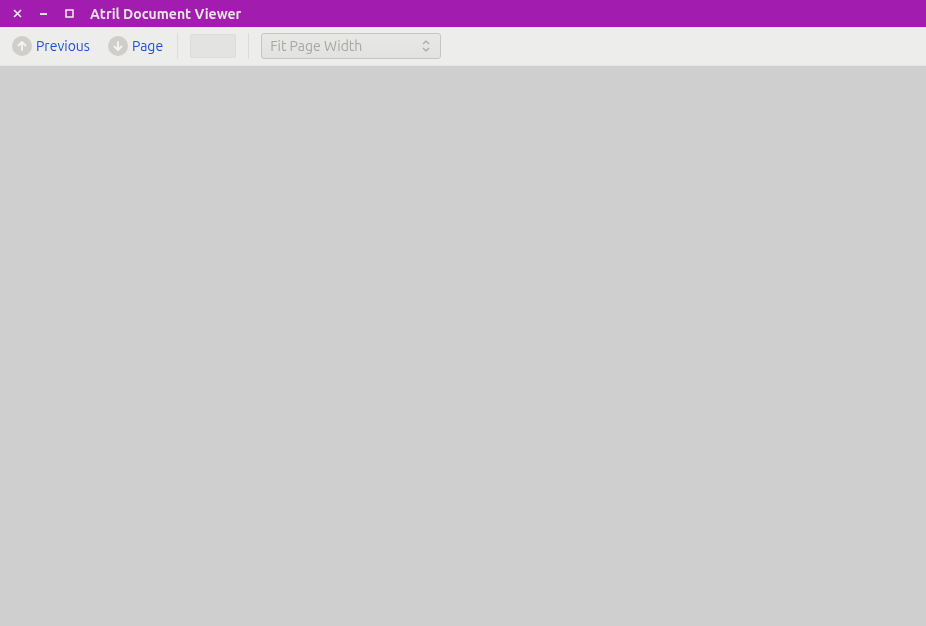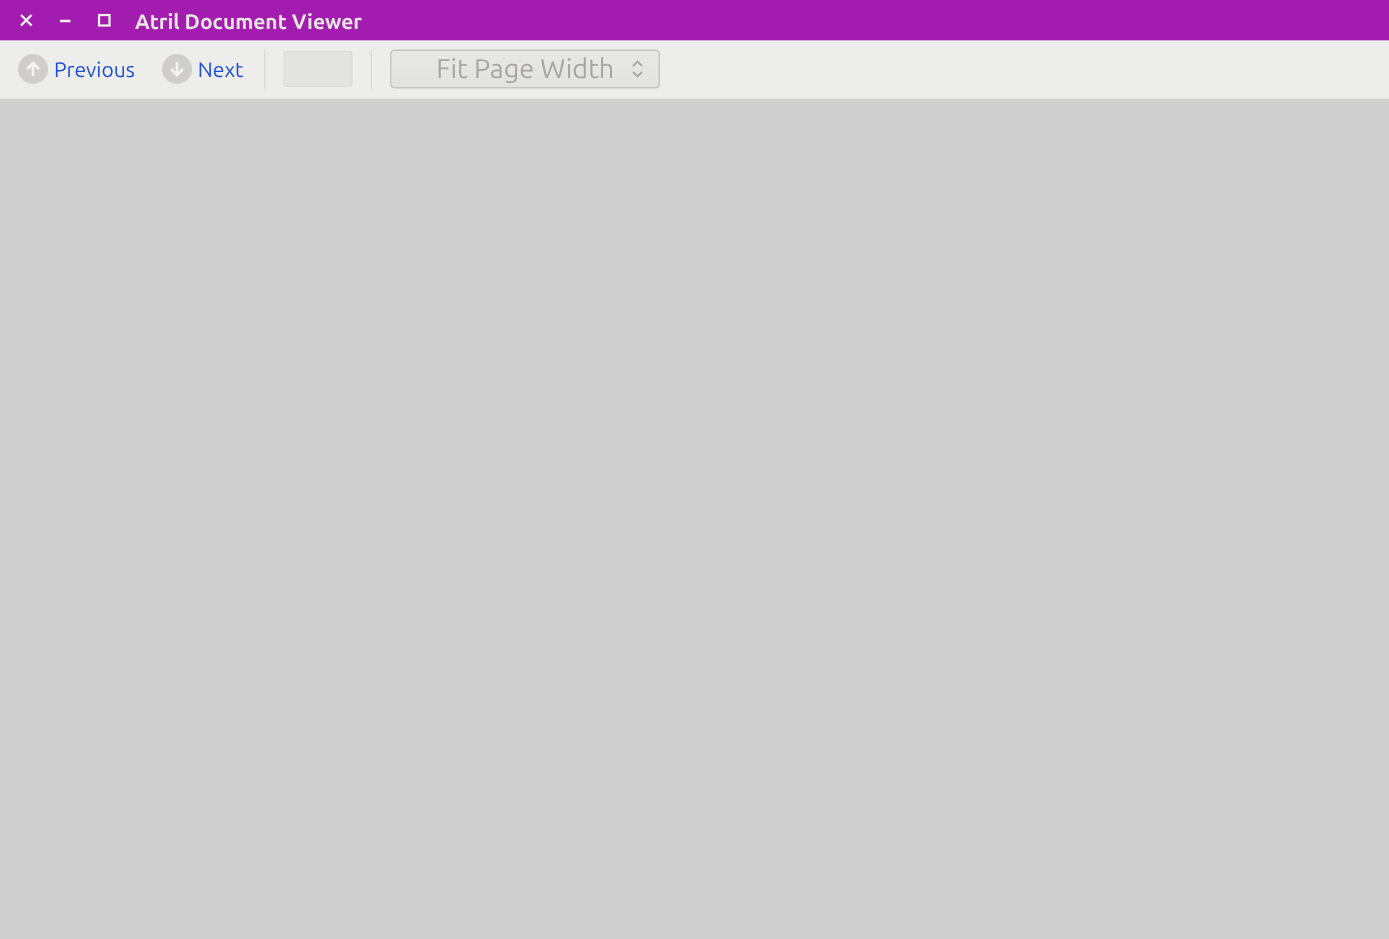--- a/index.html
+++ b/index.html
@@ -97,24 +97,23 @@
       position: relative;
       width: 180px;
       height: 26px;
       background: linear-gradient(#e8e8e6, #e2e2e0);
       border: 1px solid #c5c5c3;
       border-radius: 3px;
       display: flex;
       align-items: center;
       padding: 0 8px;
       color: #a7a6a2;
-      font-size: 18px;
+      font-size: 14px;
       margin-left: 4px;
       cursor: default;
-      justify-content: center;
     }
     .zoom-spinners {
       position: absolute;
       right: 4px;
       top: 0;
       bottom: 0;
       width: 14px;
       display: flex;
       flex-direction: column;
       justify-content: center;
@@ -161,21 +160,21 @@
       </svg>
     </span>
     <span>Previous</span>
   </div>
   <div class="nav-btn">
     <span class="nav-icon">
       <svg width="12" height="12" viewBox="0 0 12 12">
         <path d="M6 2 L6 10 M6 10 L2.5 6.5 M6 10 L9.5 6.5" stroke="#f4f4f2" stroke-width="1.8" fill="none" stroke-linecap="round"></path>
       </svg>
     </span>
-    <span>Next</span>
+    <span>Page</span>
   </div>
 
   <div class="separator"></div>
 
   <div class="page-input" value=""></div>
 
   <div class="separator"></div>
 
   <div class="zoom-select">
     <span>Fit Page Width</span>

